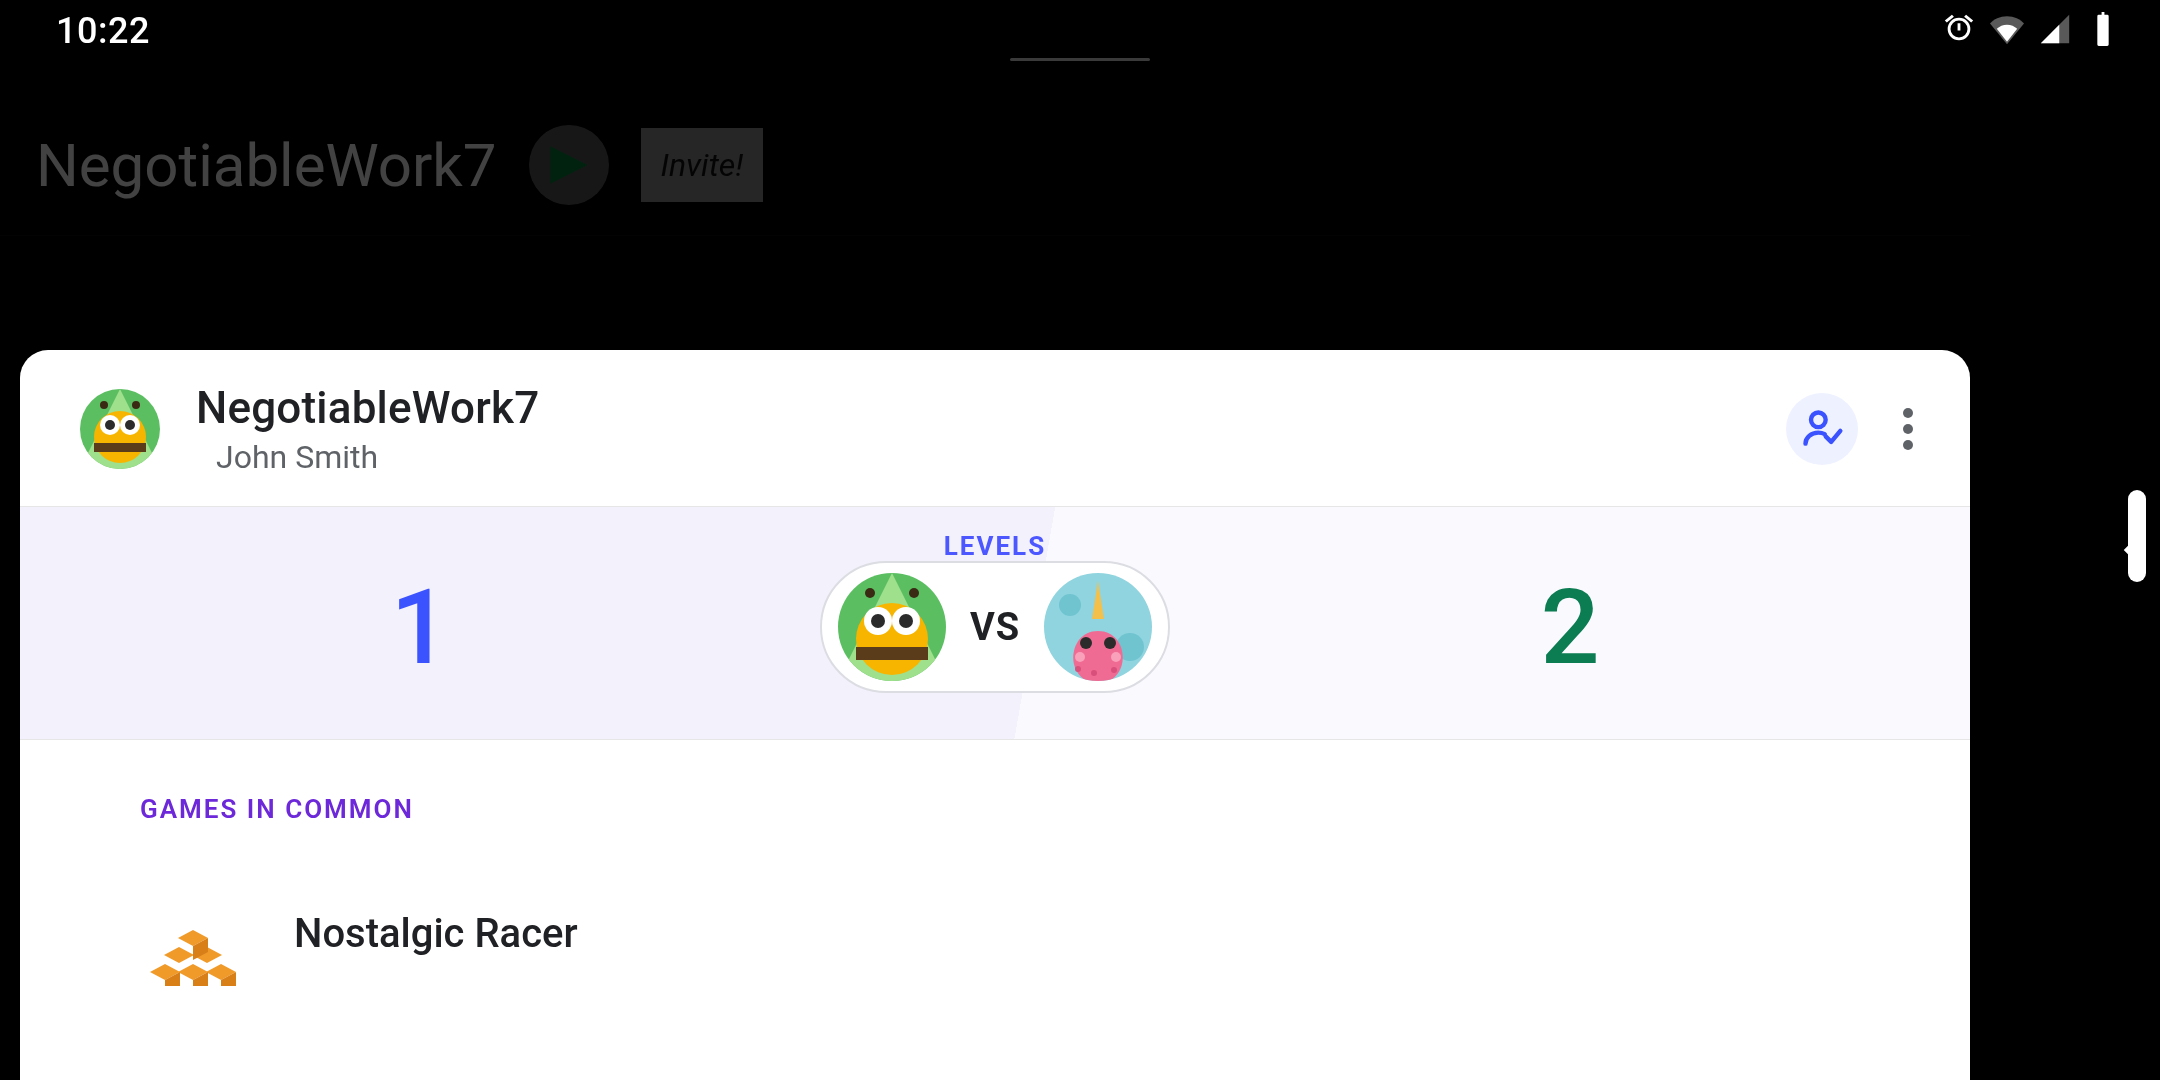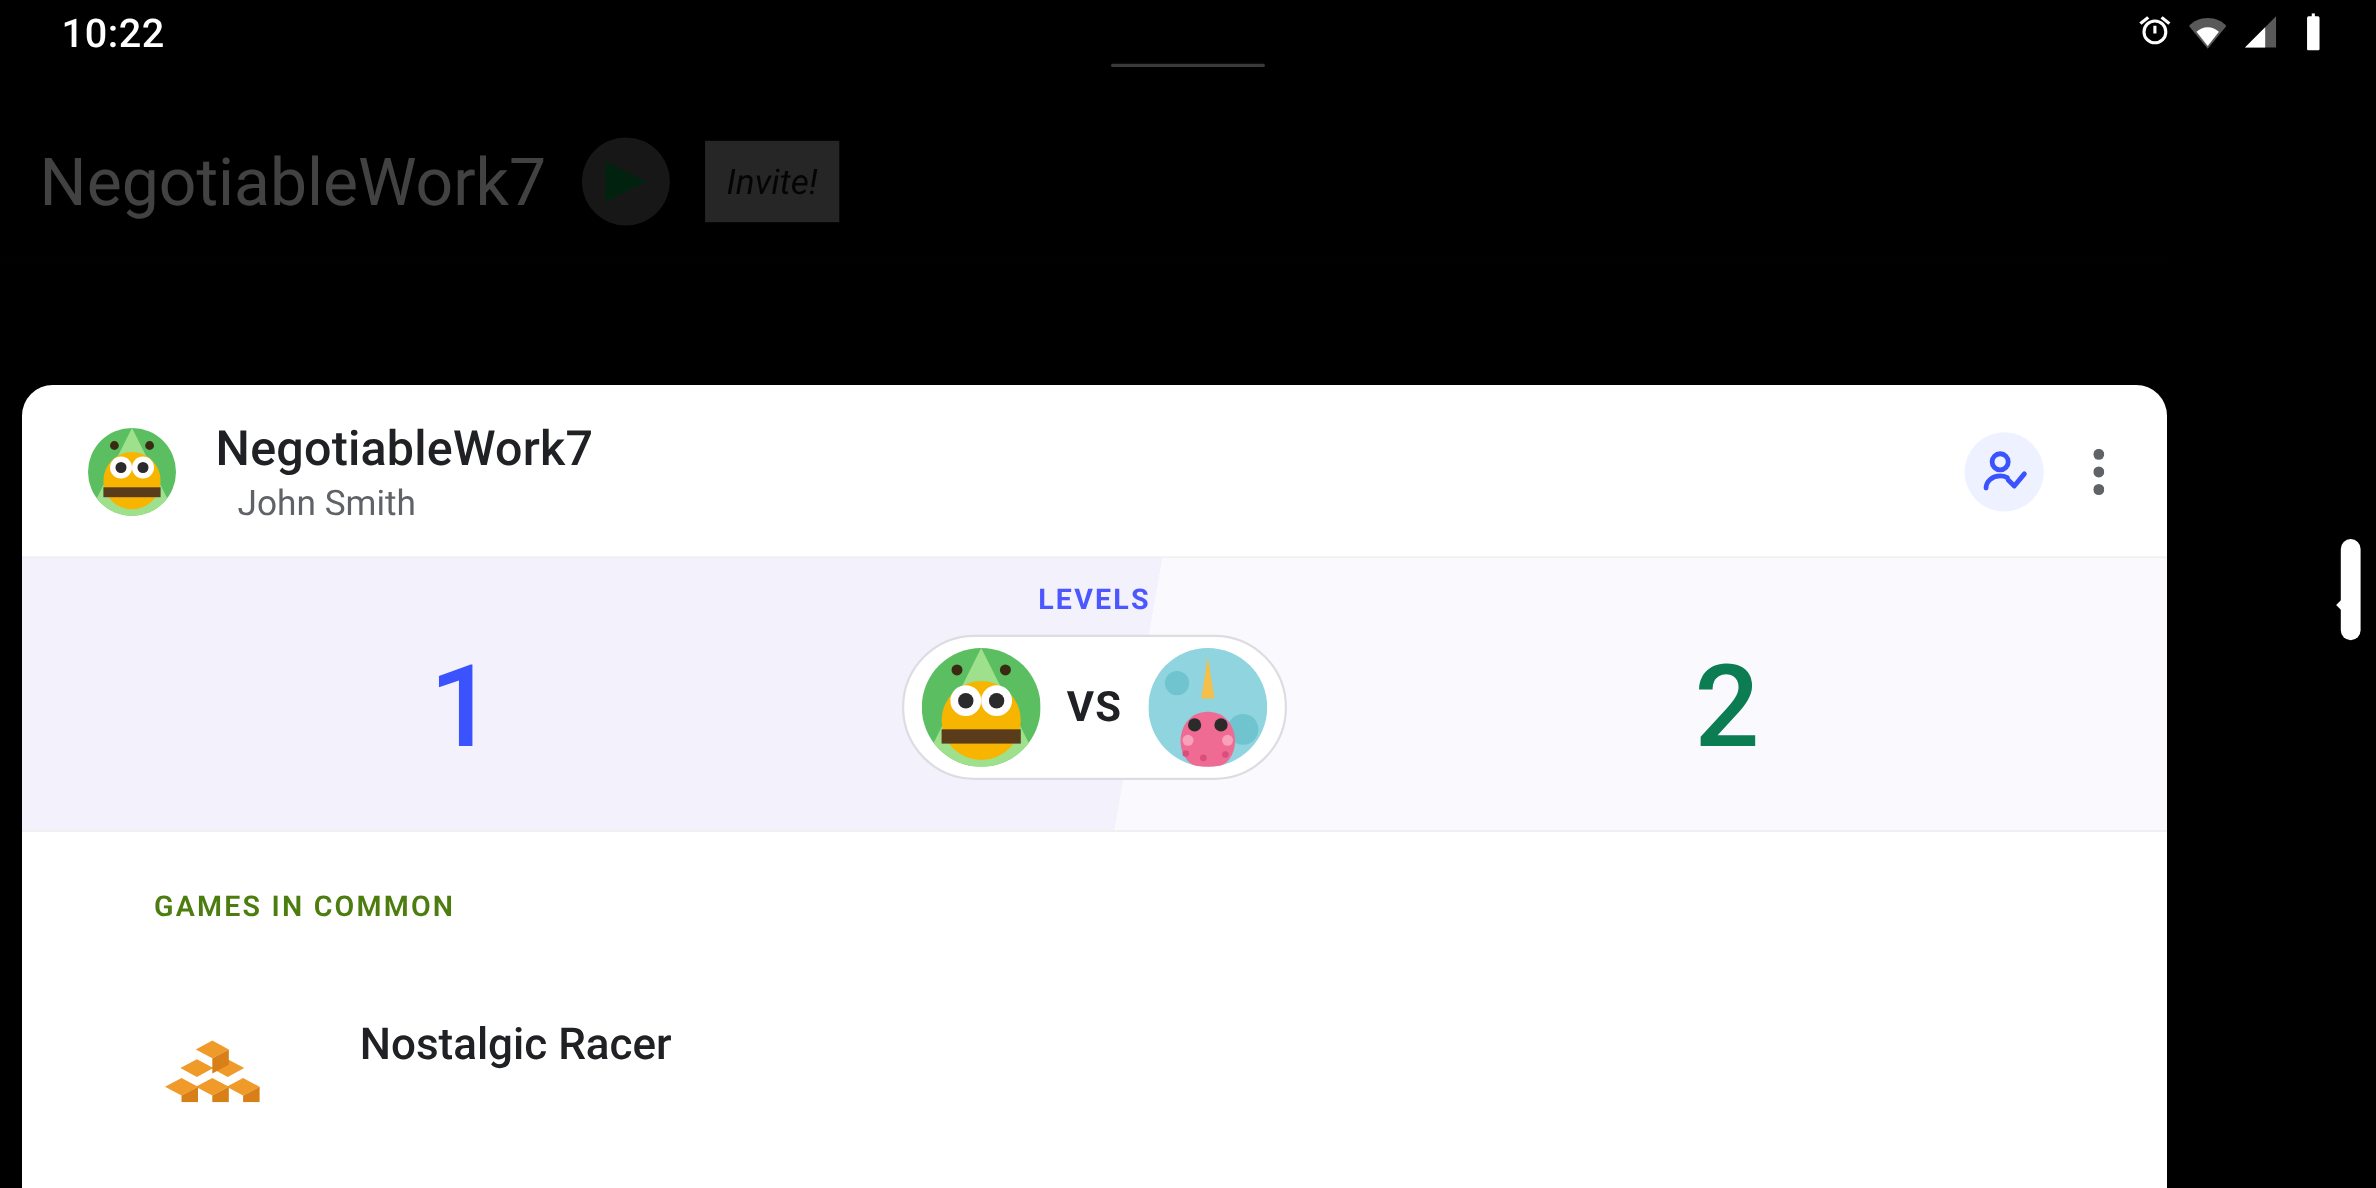--- a/index.html
+++ b/index.html
@@ -71,45 +71,45 @@
 
   
   .levels {
     position: relative;
     background: linear-gradient(100deg, #f3f1fb 52%, #faf9fe 52%);
     border-bottom: 1px solid #e6e6e6;
     padding: 24px 0 46px 0;
   }
   .levels-title {
     text-align: center; color: #4d57ff; font-size: 26px;
-    font-weight: 700; letter-spacing: 2px; margin-bottom: 16px;
+    font-weight: 700; letter-spacing: 2px; 
   }
   .levels-row {
     display: grid; grid-template-columns: 1fr auto 1fr; align-items: center;
   }
   .level-num { font-size: 104px; font-weight: 500; text-align: center; }
   .level-left  { color: #3b52ff; }
   .level-right { color: #0c7c52; }
   .vs-pill {
     display: flex; align-items: center; gap: 24px;
     padding: 10px 16px; border: 2px solid #dcdde3; border-radius: 80px;
     background: #fff;
   }
   .vs-pill .avatar-md { width: 108px; height: 108px; border-radius: 50%; }
   .vs-text { font-size: 38px; font-weight: 700; color: #202124; letter-spacing: 1px; }
 
   
   .gic { padding: 54px 120px 0 120px; }
   .gic-heading {
-    font-size: 26px; font-weight: 600; color: #4d7c0f;
+    font-size: 26px; font-weight: 600; color: #6d28d9;
     letter-spacing: 2px;
   }
   .game-row { display: flex; align-items: center; gap: 48px; margin-top: 56px; }
   .game-icon { width: 106px; height: 106px; border-radius: 22px; display: flex; align-items: flex-end; justify-content: center; }
-  .game-title { font-size: 40px; font-weight: 500; color: #202124; margin-left: 33px; }
+  .game-title { font-size: 40px; font-weight: 500; color: #202124; }
 
   
   .nav-rail {
     position: absolute; right: 0; top: 520px;
     width: 60px; height: 60px;
     display: flex; align-items: center; justify-content: center;
   }
   .nav-rail svg { width: 30px; height: 30px; fill: #fff; }
 
   .nav-pill {

